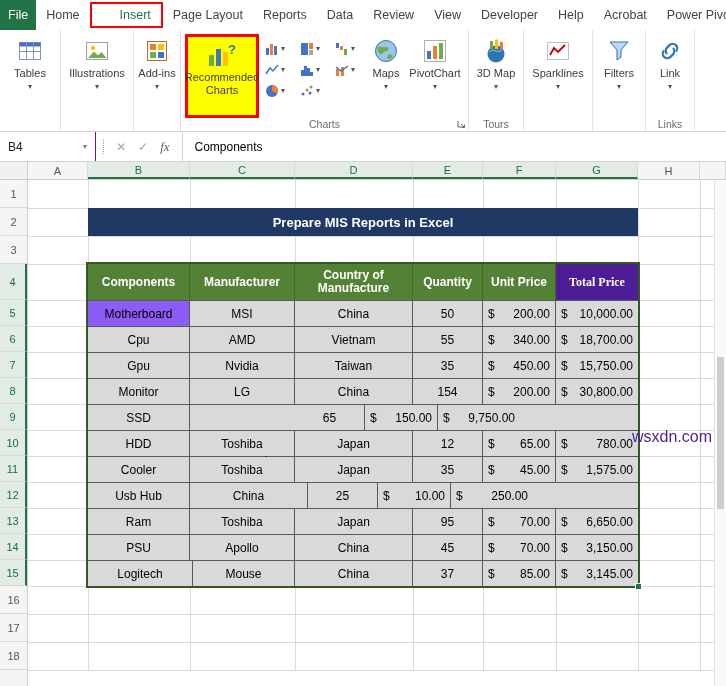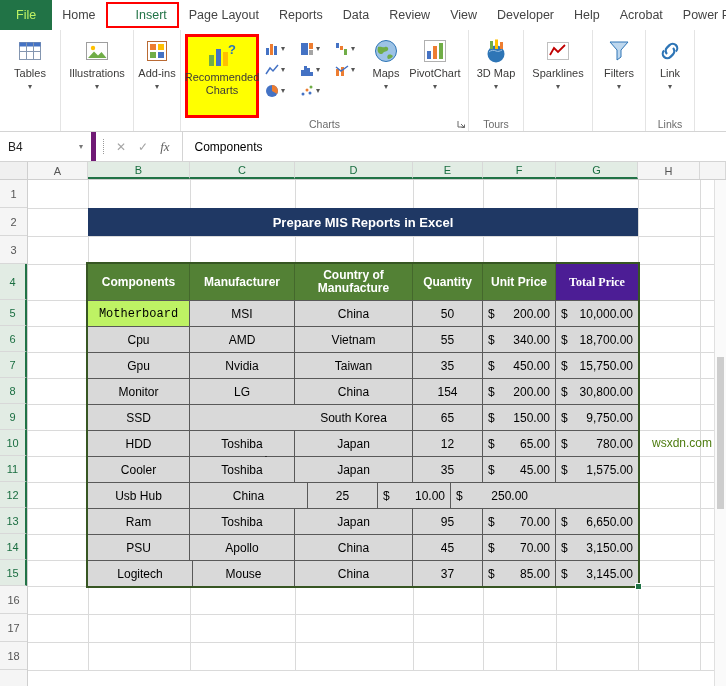--- a/index.html
+++ b/index.html
@@ -4,21 +4,21 @@
 <style>
   * { margin:0; padding:0; box-sizing:border-box; cursor:default; }
   html,body { width:726px; height:686px; overflow:hidden; background:#fff;
               font-family:"Liberation Sans", sans-serif; }
   .app { width:726px; height:686px; position:relative; overflow:hidden; background:#fff; }
 
   
   .menubar { height:30px; display:flex; align-items:stretch; background:#fff;
              font-size:12.5px; color:#444; white-space:nowrap; overflow:hidden; }
   .mtab { display:flex; align-items:center; padding:0 10px; }
-  .mtab.file { background:#217346; color:#bef264; padding:0 16px; }
+  .mtab.file { background:#217346; color:#ffffff; padding:0 8px; }
   .mtab.highlighted { border:2px solid #e00000; margin:2px 0; color:#217346; }
 
   
   .ribbon { height:102px; border-bottom:1px solid #d4d4d4; display:flex;
             background:#fff; overflow:hidden; }
   .rgroup { position:relative; display:flex; align-items:flex-start;
             padding:2px 4px 15px 4px; border-right:1px solid #e4e4e4; }
   .glabel { position:absolute; bottom:1px; left:0; right:0; text-align:center;
             font-size:10.5px; color:#6b6b6b; }
   .launcher { position:absolute; right:2px; bottom:2px; line-height:0; }
@@ -33,21 +33,21 @@
             background:#ff0; gap:2px; padding-top:5px; }
   .cluster { display:grid; grid-template-columns:repeat(3,35px); grid-auto-rows:21px;
              margin-top:6px; margin-left:2px; }
   .smallbtn { display:flex; align-items:center; gap:2px; padding-left:4px; }
   .sicon { line-height:0; }
 
   
   .formulabar { height:30px; display:flex; align-items:stretch; background:#fff;
                 border-bottom:1px solid #d4d4d4; font-size:12px; }
   .namebox { width:96px; display:flex; align-items:center; justify-content:space-between;
-             padding:0 8px; border-right:5px solid #701a75; color:#222; }
+             padding:0 8px; border-right:1px solid #701a75; color:#222; }
   .nbcaret { font-size:8px; color:#777; }
   .splitter { width:8px; border-right:1px dotted #9a9a9a; margin:7px 0; }
   .fbtns { display:flex; align-items:center; gap:12px; padding:0 12px;
            color:#a5a5a5; border-right:1px solid #d4d4d4; font-size:12px; }
   .fx { font-style:italic; font-family:"Liberation Serif", serif; color:#5f5f5f;
         font-size:13px; }
   .fcontent { flex:1; display:flex; align-items:center; padding-left:12px; color:#000; }
 
   
   .sheet { height:524px; display:flex; flex-direction:column; background:#fff; }
@@ -77,22 +77,22 @@
         border-right:1px solid #44682c; background:#538135; }
   .th:last-child { border-right:none; }
   .trow { display:flex; height:26px; border-top:1px solid #595959; }
   .td { font-size:12px; color:#000; display:flex; align-items:center; justify-content:center;
         border-right:1px solid #595959; background:#d9d9d9; }
   .td:last-child { border-right:none; }
   .td.acct { justify-content:space-between; padding:0 5px; }
   .c0{width:102px}.c1{width:105px}.c2{width:118px}.c3{width:70px}.c4{width:73px}.c5{width:82px}
   .fillhandle { position:absolute; right:-4px; bottom:-4px; width:7px; height:7px;
                 background:#217346; border:1px solid #fff; }
-  .watermark { position:absolute; right:2px; top:256px; font-size:12px;
-               color:#4d7c0f; z-index:2; }
+  .watermark { position:absolute; right:2px; top:248px; font-size:16px;
+               color:#4c1d95; z-index:2; }
   .vscroll { width:12px; background:#fafafa; border-left:1px solid #e0e0e0; position:relative; }
   .vthumb { position:absolute; left:2px; right:2px; top:35%; height:30%; background:#cdcdcd; }
 </style>
 </head>
 <body>
 
 <div class="app">
 
   <nav class="menubar" id="menubar">
       <div class="mtab file">File</div>
@@ -354,21 +354,21 @@
           <div class="thead">
             <div class="th c0" style="background: rgb(83, 129, 53);">Components</div>
             <div class="th c1" style="background: rgb(83, 129, 53);">Manufacturer</div>
             <div class="th c2" style="background: rgb(83, 129, 53);">Country of Manufacture</div>
             <div class="th c3" style="background: rgb(83, 129, 53);">Quantity</div>
             <div class="th c4" style="background: rgb(83, 129, 53);">Unit Price</div>
             <div class="th c5" style="background: #4c1d95; font-family: Liberation Serif, serif;">Total Price</div>
           </div>
           <div id="tbody">
               <div class="trow">
-                <div class="td c0" style="background: #bef264; font-family: Liberation Mono, monospace;">Motherboard</div>
+                <div class="td c0" style="background: #8b5cf6;">Motherboard</div>
                 <div class="td c1" style="background: rgb(217, 217, 217);">MSI</div>
                 <div class="td c2" style="background: rgb(217, 217, 217);">China</div>
                 <div class="td c3" style="background: rgb(217, 217, 217);">50</div>
                 <div class="td acct c4" style="background: rgb(217, 217, 217);">
                   <span>$</span>
                   <span>200.00</span>
                 </div>
                 <div class="td acct c5" style="background: rgb(217, 217, 217);">
                   <span>$</span>
                   <span>10,000.00</span>
@@ -412,21 +412,20 @@
                   <span>200.00</span>
                 </div>
                 <div class="td acct c5" style="background: rgb(217, 217, 217);">
                   <span>$</span>
                   <span>30,800.00</span>
                 </div>
               </div>
               <div class="trow">
                 <div class="td c0" style="background: rgb(217, 217, 217);">SSD</div>
                 <div class="td c1" style="background: rgb(217, 217, 217); margin-top: 47px;">Samsung</div>
-                <div class="td c2" style="background: rgb(217, 217, 217);">South Korea</div>
                 <div class="td c3" style="background: rgb(217, 217, 217);">65</div>
                 <div class="td acct c4" style="background: rgb(217, 217, 217);">
                   <span>$</span>
                   <span>150.00</span>
                 </div>
                 <div class="td acct c5" style="background: rgb(217, 217, 217);">
                   <span>$</span>
                   <span>9,750.00</span>
                 </div>
               </div>

